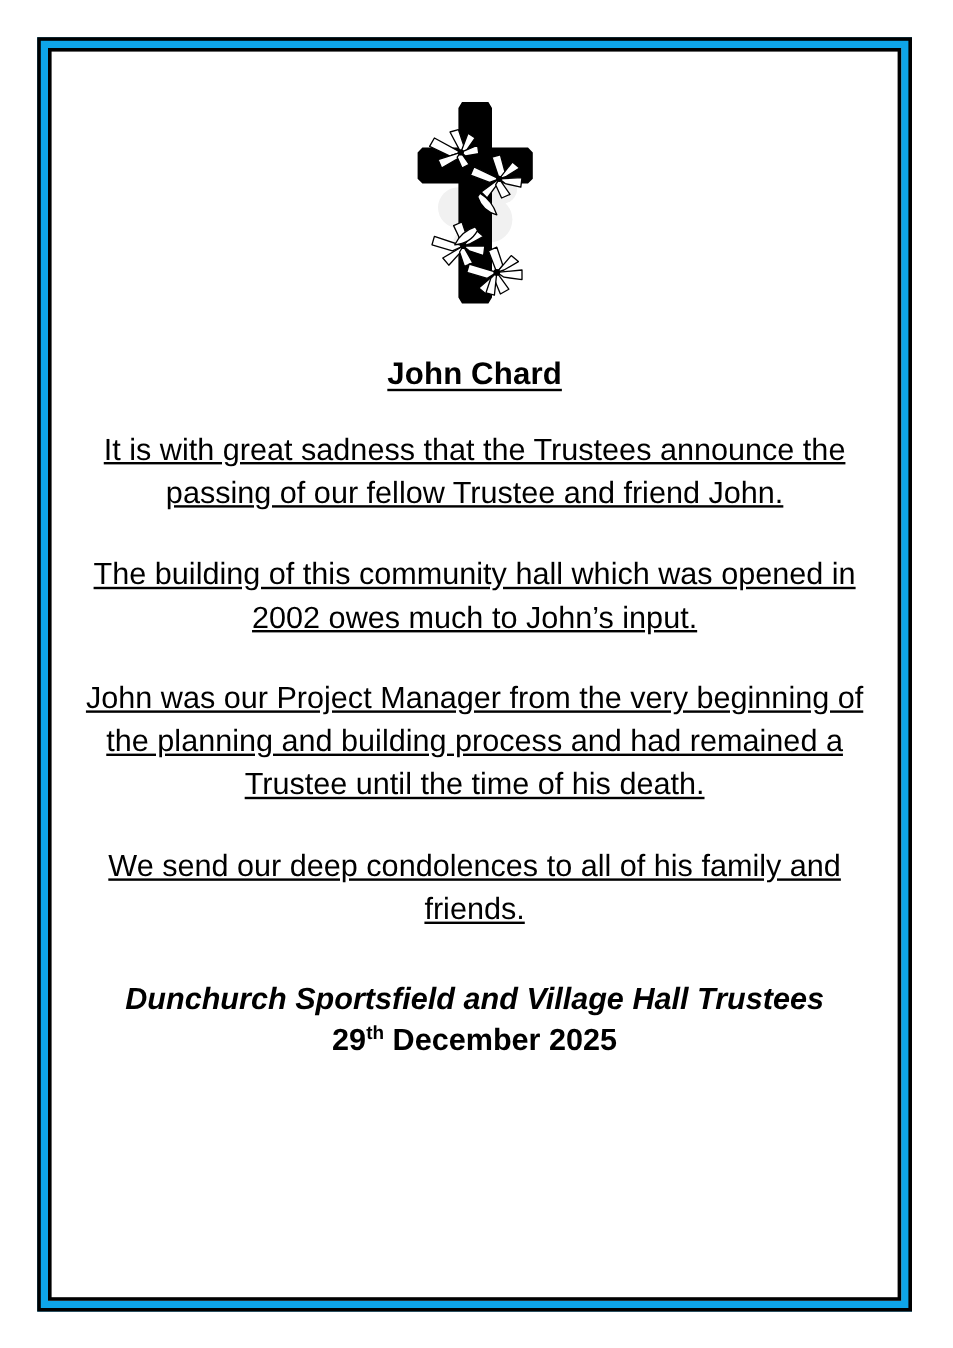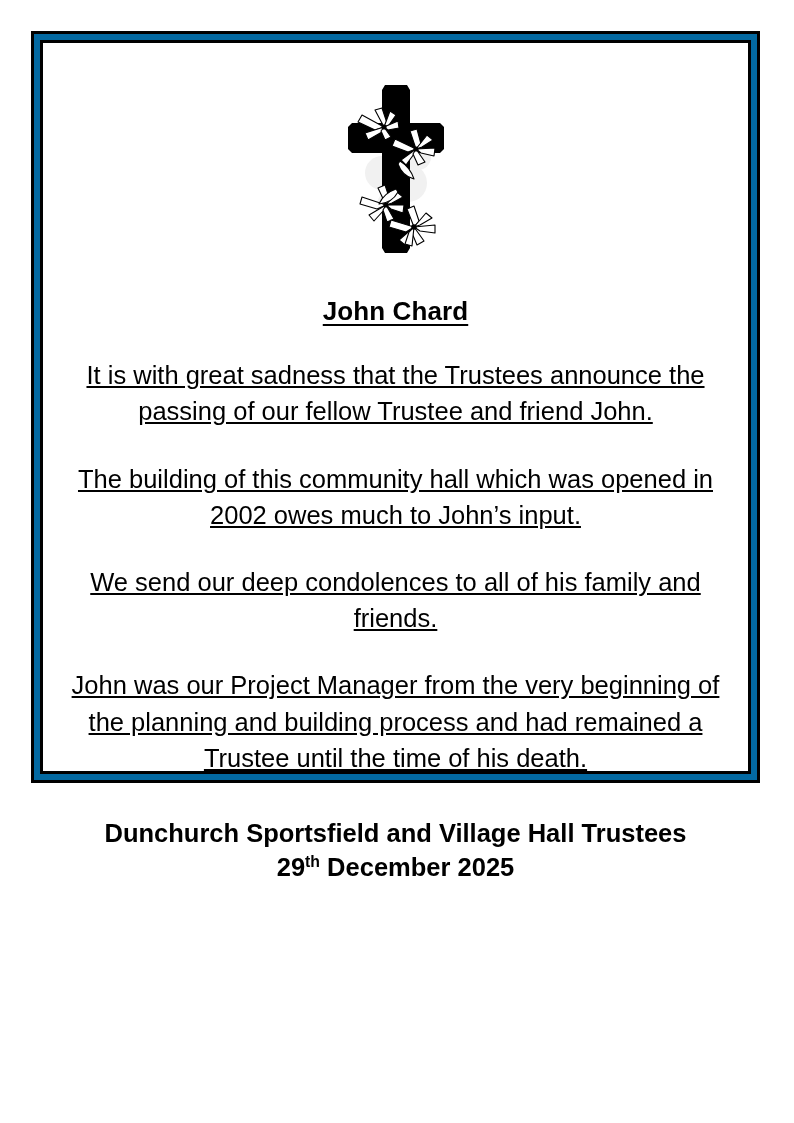--- a/index.html
+++ b/index.html
@@ -15,24 +15,24 @@
     position: relative;
     overflow: hidden;
   }
 
   
   .notice-frame {
     position: absolute;
     left: 31px;
     top: 31px;
     width: 729px;
-    height: 752px;
+    height: 1062px;
     border: 3px solid #000000;
     box-sizing: border-box;
-    background: #0369a1;
+    background: #0ea5e9;
   }
   .notice-frame-inner {
     position: absolute;
     left: 6px;
     top: 6px;
     right: 6px;
     bottom: 6px;
     border: 3px solid #000000;
     box-sizing: border-box;
     background: #ffffff;
@@ -94,20 +94,21 @@
   
   .signature-block {
     margin-top: 40px;
     font-size: 25.5px;
     font-weight: bold;
     line-height: 1.34;
   }
   .signature-line {
     margin: 0;
     white-space: nowrap;
+    font-style: italic;
   }
   .signature-date {
     margin: 0;
     text-align: center;
   }
   .ordinal-suffix {
     font-size: 0.62em;
     vertical-align: super;
     line-height: 0;
   }
@@ -180,22 +181,22 @@
             <path d="M66 124 q-12 4 -17 15 q13 -1 19 -12 Z"></path>
           </g>
         </svg>
       </div>
 
       <h1 class="deceased-name">John Chard</h1>
 
       <div class="body-block">
         <p class="body-paragraph">It is with great sadness that the Trustees announce the passing of our fellow Trustee and friend John.</p>
         <p class="body-paragraph">The building of this community hall which was opened in 2002 owes much to John’s input.</p>
+        <p class="body-paragraph">John was our Project Manager from the very beginning of the planning and building process and had remained a Trustee until the time of his death.</p>
         <p class="body-paragraph">We send our deep condolences to all of his family and friends.</p>
-        <p class="body-paragraph">John was our Project Manager from the very beginning of the planning and building process and had remained a Trustee until the time of his death.</p>
       </div>
 
       <div class="signature-block">
         <p class="signature-line">Dunchurch Sportsfield and Village Hall Trustees</p>
         <p class="signature-date"><span>29</span><span class="ordinal-suffix">th</span><span> December 2025</span></p>
       </div>
 
     </div>
   </div>
 </div>

